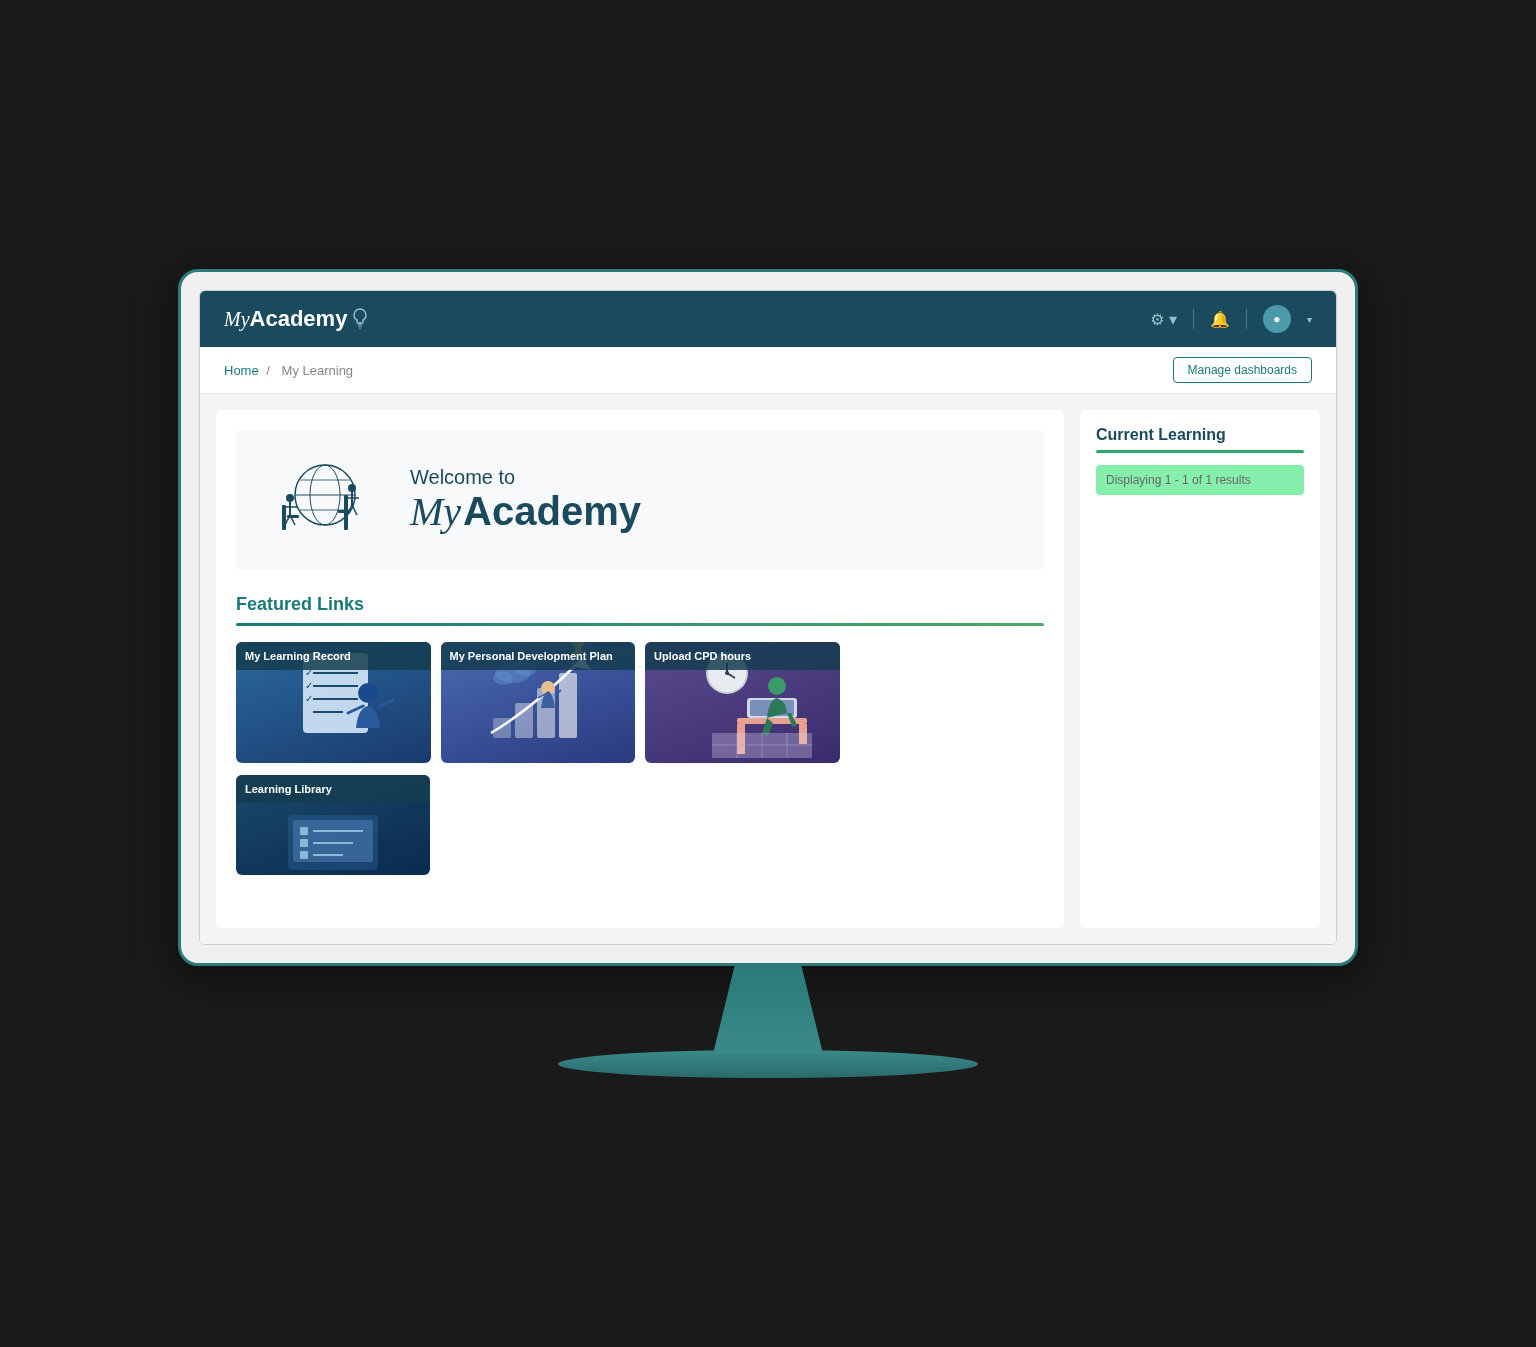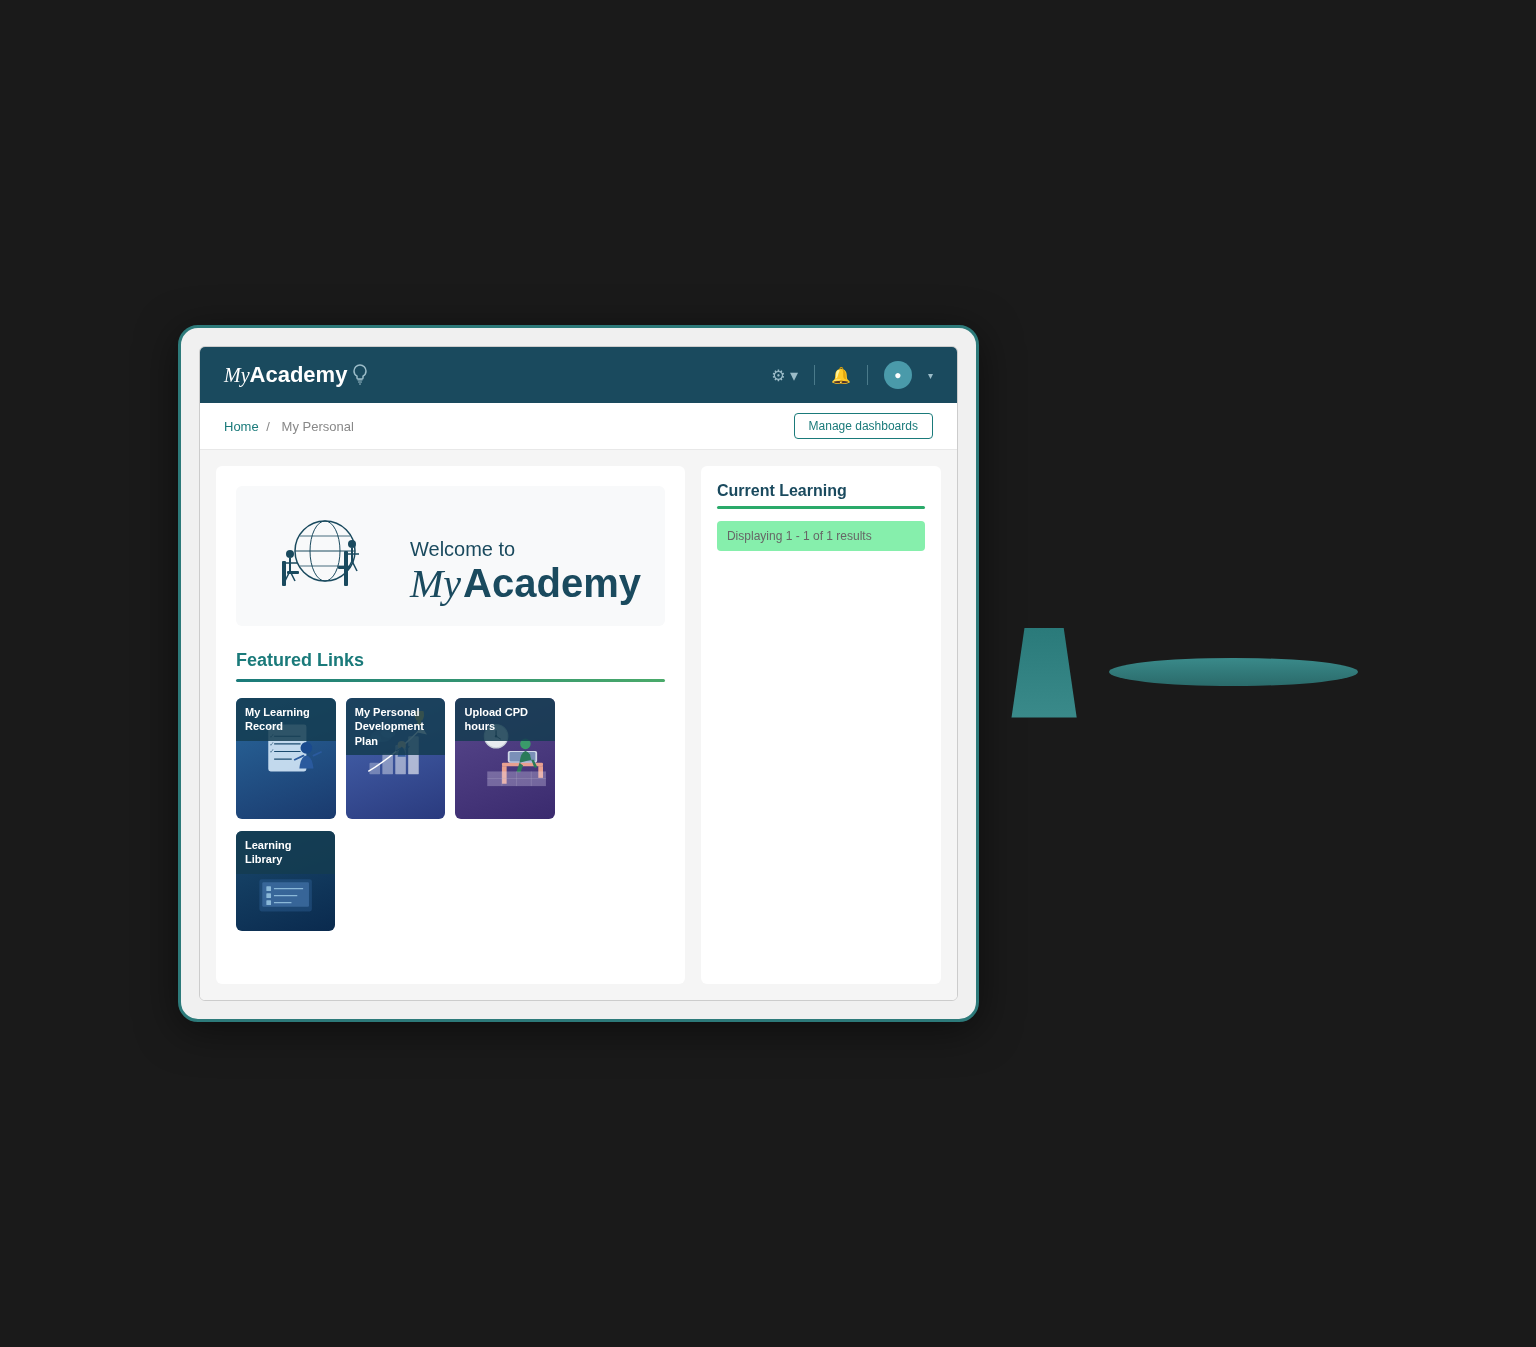--- a/index.html
+++ b/index.html
@@ -7,21 +7,21 @@
       background: #1a1a1a;
       display: flex;
       justify-content: center;
       align-items: center;
       min-height: 100vh;
       font-family: Arial, sans-serif;
     }
 
     .monitor-wrapper {
       display: flex;
-      flex-direction: row;
+      flex-direction: column;
       align-items: center;
       width: 1180px;
     }
 
     .monitor-frame {
       background: #f0f0f0;
       border-radius: 20px;
       border: 3px solid #2d7a7a;
       padding: 18px;
       width: 100%;
@@ -167,21 +167,21 @@
       border-radius: 6px;
       padding: 16px;
     }
 
     
     .welcome-banner {
       background: #f8f9fa;
       border-radius: 6px;
       padding: 20px 24px;
       display: flex;
-      align-items: flex-end;
+      align-items: center;
       gap: 20px;
       margin-bottom: 24px;
       min-height: 120px;
     }
 
     .welcome-illustration {
       width: 130px;
       flex-shrink: 0;
     }
 
@@ -361,21 +361,21 @@
           <div class="nav-divider"></div>
           <div class="avatar-circle">●</div>
           <span style="color:#9bbcc8;font-size:10px;">▾</span>
         </div>
       </nav>
 
       <div class="breadcrumb-bar">
         <div class="breadcrumb">
           <a>Home</a>
           <span>/</span>
-          <span>My Personal</span>
+          <span>My Learning</span>
         </div>
         <button class="manage-btn">Manage dashboards</button>
       </div>
 
       <div class="main-content">
 
         <div class="left-panel">
 
           <div class="welcome-banner">
             <div class="welcome-illustration">

